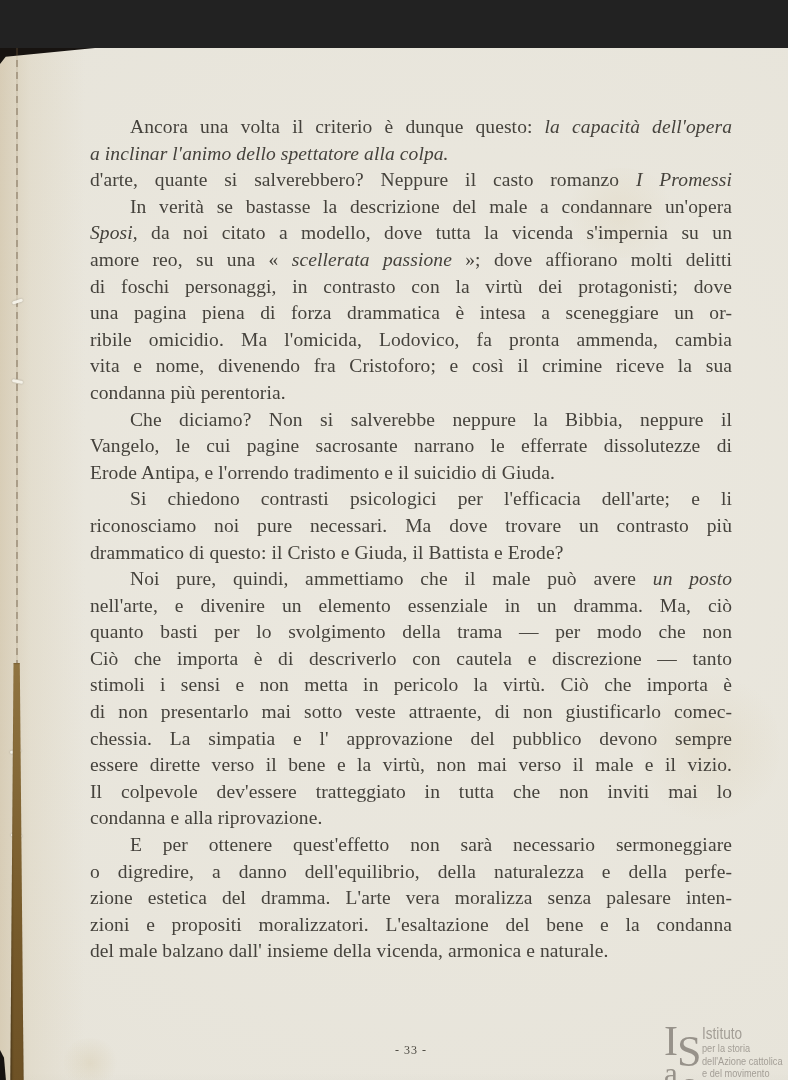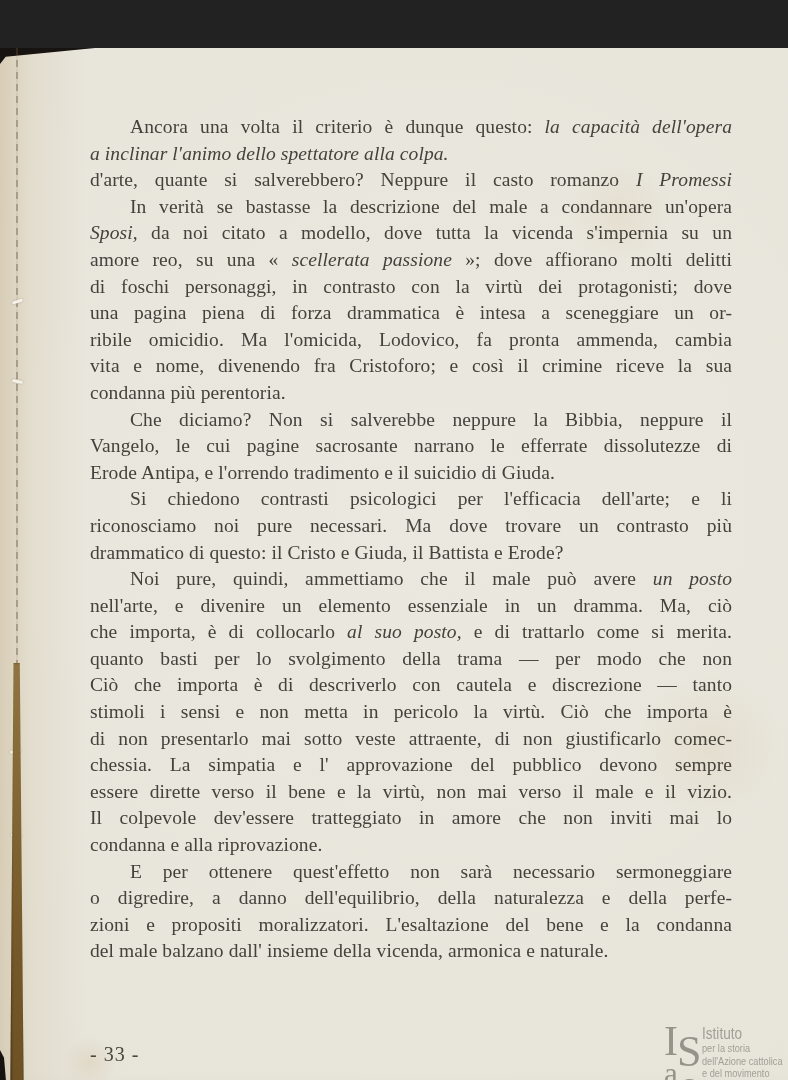--- a/index.html
+++ b/index.html
@@ -54,22 +54,22 @@
   }
   .line{
     height:26.6px;line-height:26.6px;overflow:visible;
     text-align:justify;text-align-last:justify;
   }
   .line.para-end{text-align-last:left;}
   .line.para-start{text-indent:40px;}
   .line em{font-style:italic;}
   
   .page-number{
-    position:absolute;left:90px;top:995px;width:642px;
-    color:#4a473f;font-size:20px;letter-spacing:1px;
+    position:absolute;left:90px;top:995px;width:642px;text-align:center;
+    color:#4a473f;font-size:12px;letter-spacing:1px;
   }
   .footer-sig{
     position:absolute;left:103px;top:1062px;color:#45423a;
     font-size:15px;font-style:italic;letter-spacing:.5px;
   }
   
   .watermark{position:absolute;left:664px;top:976px;width:124px;height:98px;color:var(--watermark);}
   .wm-logo{position:absolute;left:0;top:0;width:36px;height:96px;font-family:"Liberation Serif",serif;}
   .wm-logo span{position:absolute;line-height:1;color:#97928a;}
   .wm-I{left:0;top:-4px;font-size:42px;}
@@ -129,33 +129,33 @@
         <div class="line para-end"><span>Erode Antipa, e l'orrendo tradimento e il suicidio di Giuda.</span></div>
       </div>
       <div>
         <div class="line para-start"><span>Si chiedono contrasti psicologici per l'efficacia dell'arte; e li</span></div>
         <div class="line"><span>riconosciamo noi pure necessari. Ma dove trovare un contrasto più</span></div>
         <div class="line para-end"><span>drammatico di questo: il Cristo e Giuda, il Battista e Erode?</span></div>
       </div>
       <div>
         <div class="line para-start"><span>Noi pure, quindi, ammettiamo che il male può avere </span><em>un posto</em></div>
         <div class="line"><span>nell'arte, e divenire un elemento essenziale in un dramma. Ma, ciò</span></div>
-        <div class="line"><span>che importa, è di collocarlo </span><em>al suo posto,</em><span> e di trattarlo come si merita.</span></div>
         <div class="line"><span>quanto basti per lo svolgimento della trama — per modo che non</span></div>
         <div class="line"><span>Ciò che importa è di descriverlo con cautela e discrezione — tanto</span></div>
         <div class="line"><span>stimoli i sensi e non metta in pericolo la virtù. Ciò che importa è</span></div>
         <div class="line"><span>di non presentarlo mai sotto veste attraente, di non giustificarlo comec-</span></div>
         <div class="line"><span>chessia. La simpatia e l' approvazione del pubblico devono sempre</span></div>
         <div class="line"><span>essere dirette verso il bene e la virtù, non mai verso il male e il vizio.</span></div>
-        <div class="line"><span>Il colpevole dev'essere tratteggiato in amore che non inviti mai lo</span></div>
+        <div class="line"><span>Il colpevole dev'essere tratteggiato in tutta che non inviti mai lo</span></div>
         <div class="line para-end"><span>condanna e alla riprovazione.</span></div>
       </div>
       <div>
         <div class="line para-start"><span>E per ottenere quest'effetto non sarà necessario sermoneggiare</span></div>
         <div class="line"><span>o digredire, a danno dell'equilibrio, della naturalezza e della perfe-</span></div>
+        <div class="line"><span>zione estetica del dramma. L'arte vera moralizza senza palesare inten-</span></div>
         <div class="line"><span>zioni e propositi moralizzatori. L'esaltazione del bene e la condanna</span></div>
         <div class="line para-end"><span>del male balzano dall' insieme della vicenda, armonica e naturale.</span></div>
       </div>
     </div>
 
   <div class="page-number">- 33 -</div>
   <div class="footer-sig">3 - Civardi</div>
 
   <div class="watermark">
     <div class="wm-logo">

